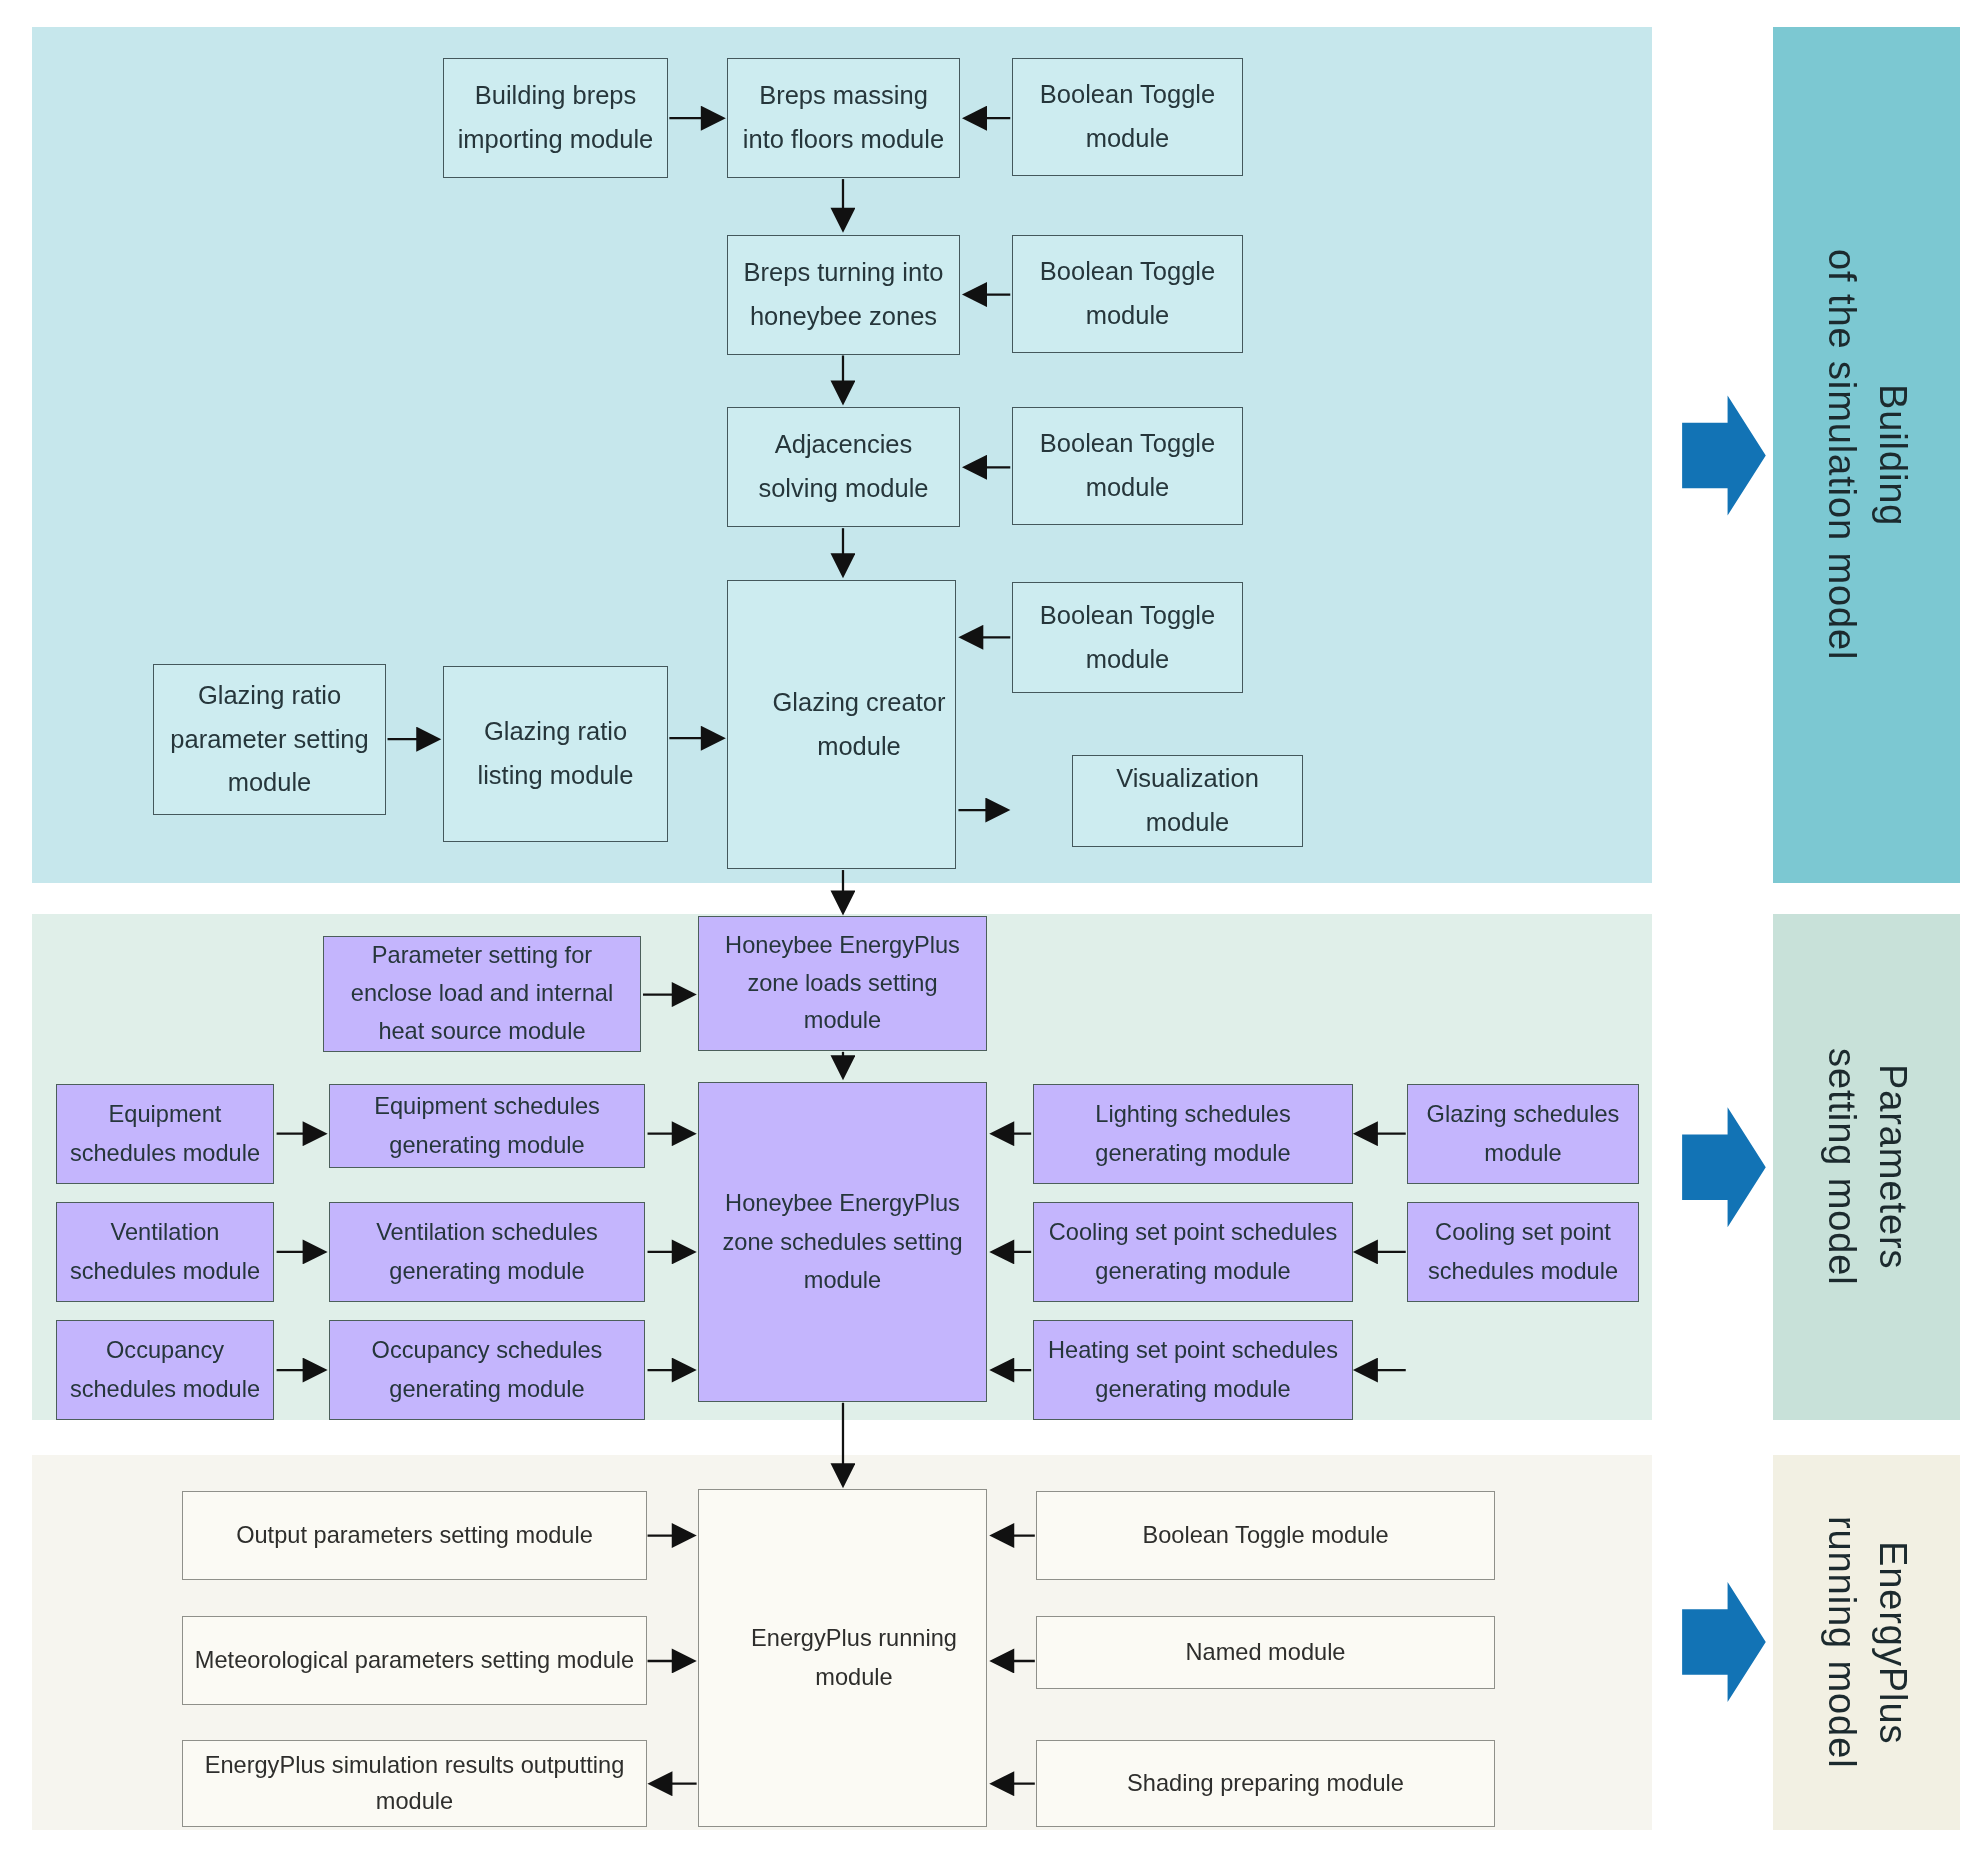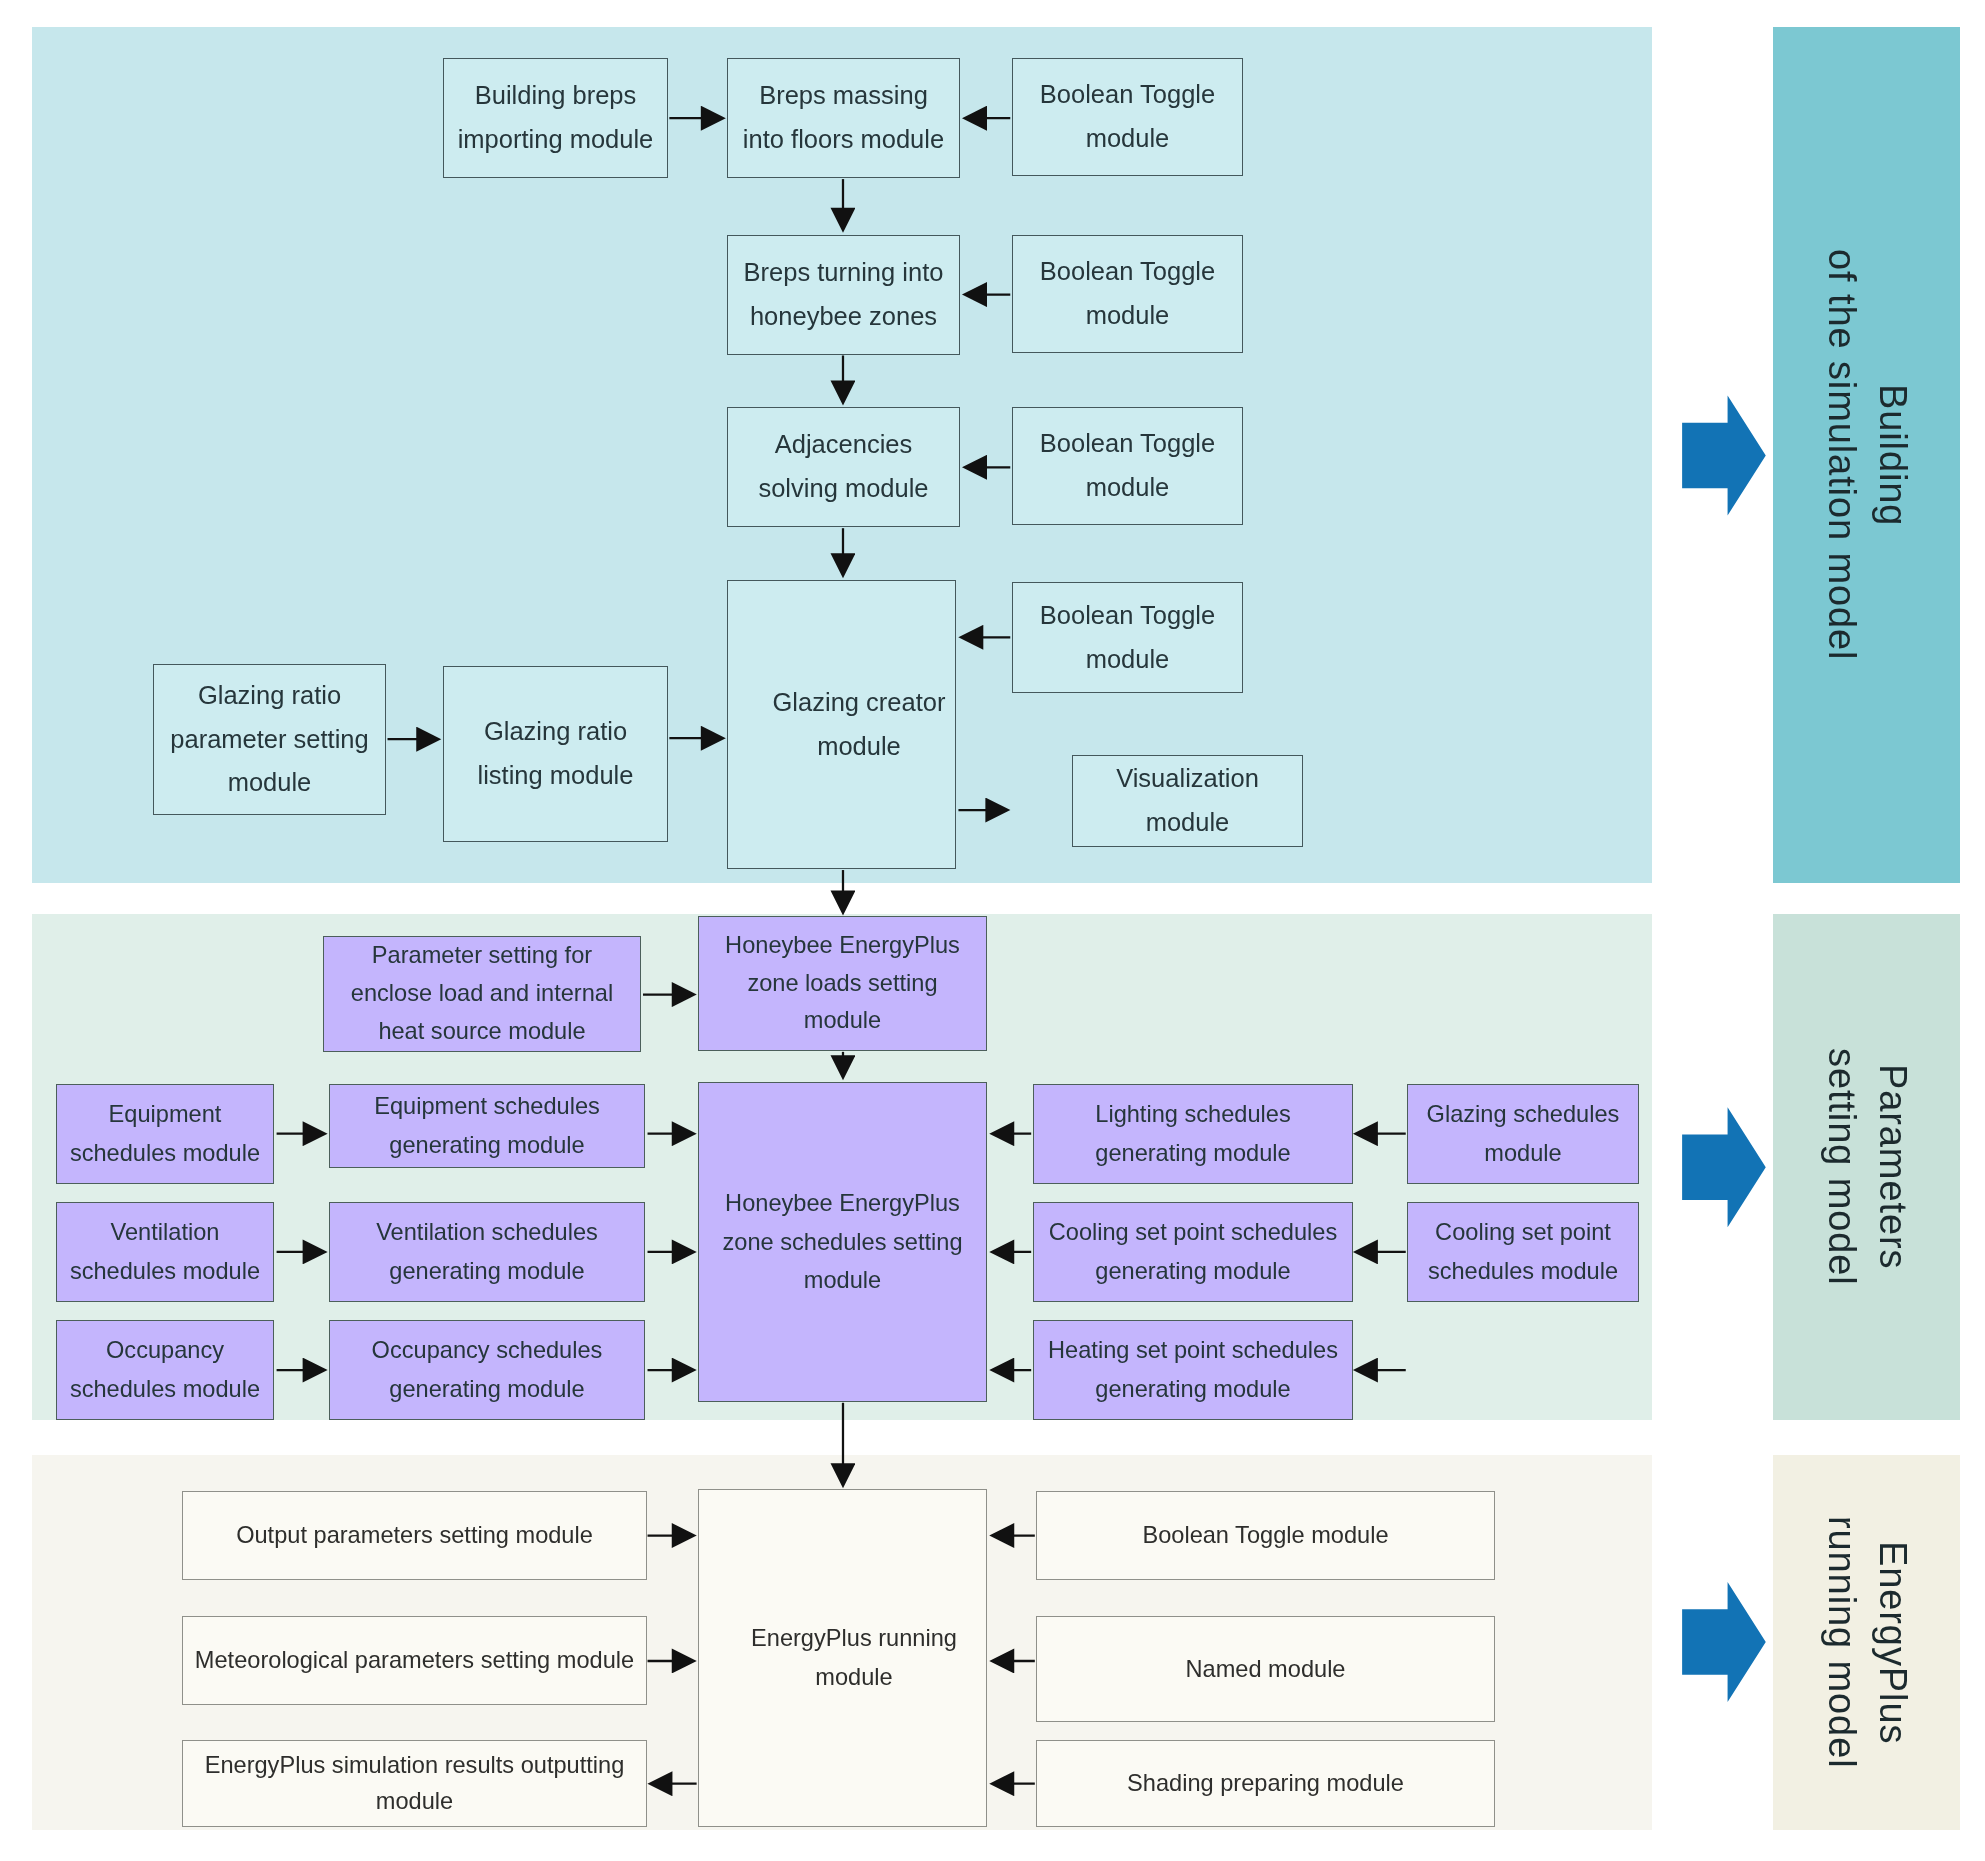--- a/index.html
+++ b/index.html
@@ -97,21 +97,21 @@
   <div class="box box-parameters" style="left:1407px;top:1084px;width:232px;height:100px;line-height:1.65;">Glazing schedules module</div>
   <div class="box box-parameters" style="left:1033px;top:1202px;width:320px;height:100px;line-height:1.65;">Cooling set point schedules generating module</div>
   <div class="box box-parameters" style="left:1407px;top:1202px;width:232px;height:100px;line-height:1.65;">Cooling set point schedules module</div>
   <div class="box box-parameters" style="left:1033px;top:1320px;width:320px;height:100px;line-height:1.65;">Heating set point schedules generating module</div>
 
   <div class="box box-energyplus" style="left:182px;top:1491px;width:465px;height:89px;">Output parameters setting module</div>
   <div class="box box-energyplus" style="left:182px;top:1616px;width:465px;height:89px;">Meteorological parameters setting module</div>
   <div class="box box-energyplus" style="left:182px;top:1740px;width:465px;height:87px;line-height:1.5;">EnergyPlus simulation results outputting module</div>
   <div class="box box-energyplus" style="left:698px;top:1489px;width:289px;height:338px;line-height:1.65;padding-left:32px;">EnergyPlus running module</div>
   <div class="box box-energyplus" style="left:1036px;top:1491px;width:459px;height:89px;">Boolean Toggle module</div>
-  <div class="box box-energyplus" style="left:1036px;top:1616px;width:459px;height:106px;">Named module</div>
+  <div class="box box-energyplus" style="left:1036px;top:1616px;width:459px;height:73px;">Named module</div>
   <div class="box box-energyplus" style="left:1036px;top:1740px;width:459px;height:87px;">Shading preparing module</div>
 
   <svg class="overlay" width="1986" height="1861" viewBox="0 0 2184 2047">
     <defs>
       <marker id="ah" viewBox="0 0 10 10" refX="8.5" refY="5" markerWidth="13" markerHeight="11" orient="auto-start-reverse">
         <path d="M 0 0 L 10 5 L 0 10 z" fill="#111111"></path>
       </marker>
     </defs>
     <g stroke="#111111" stroke-width="2.5">
 

